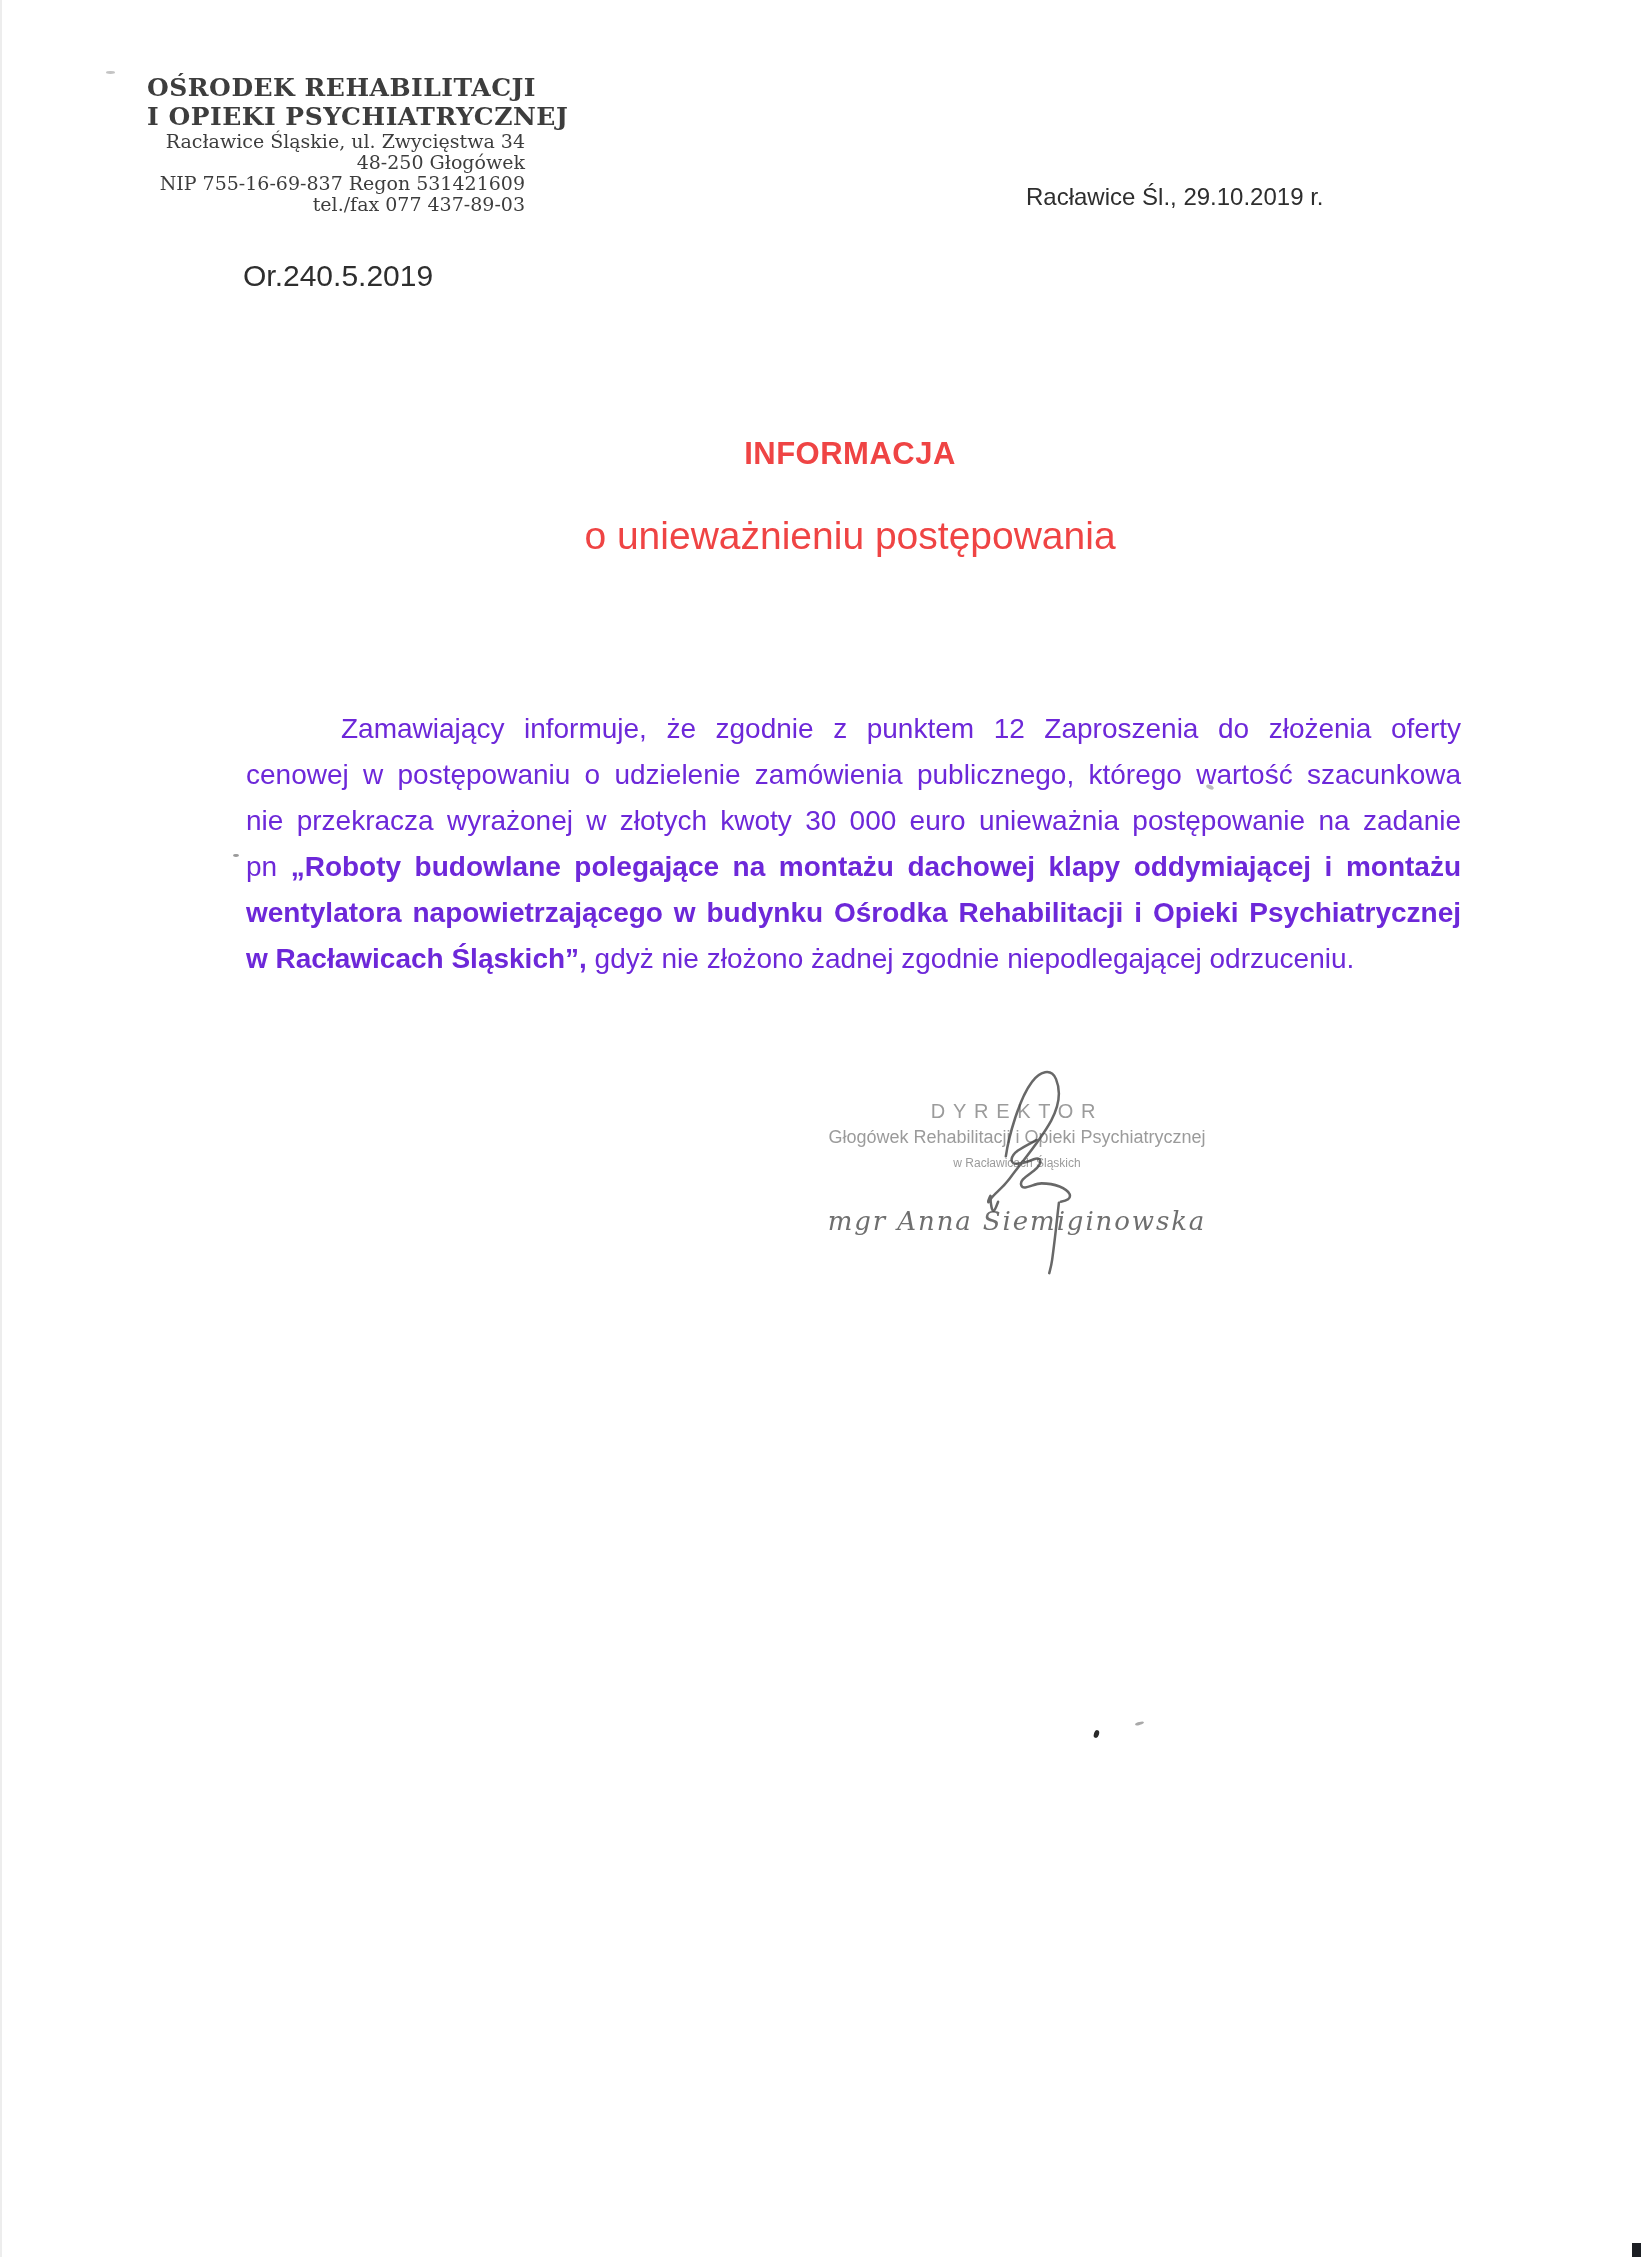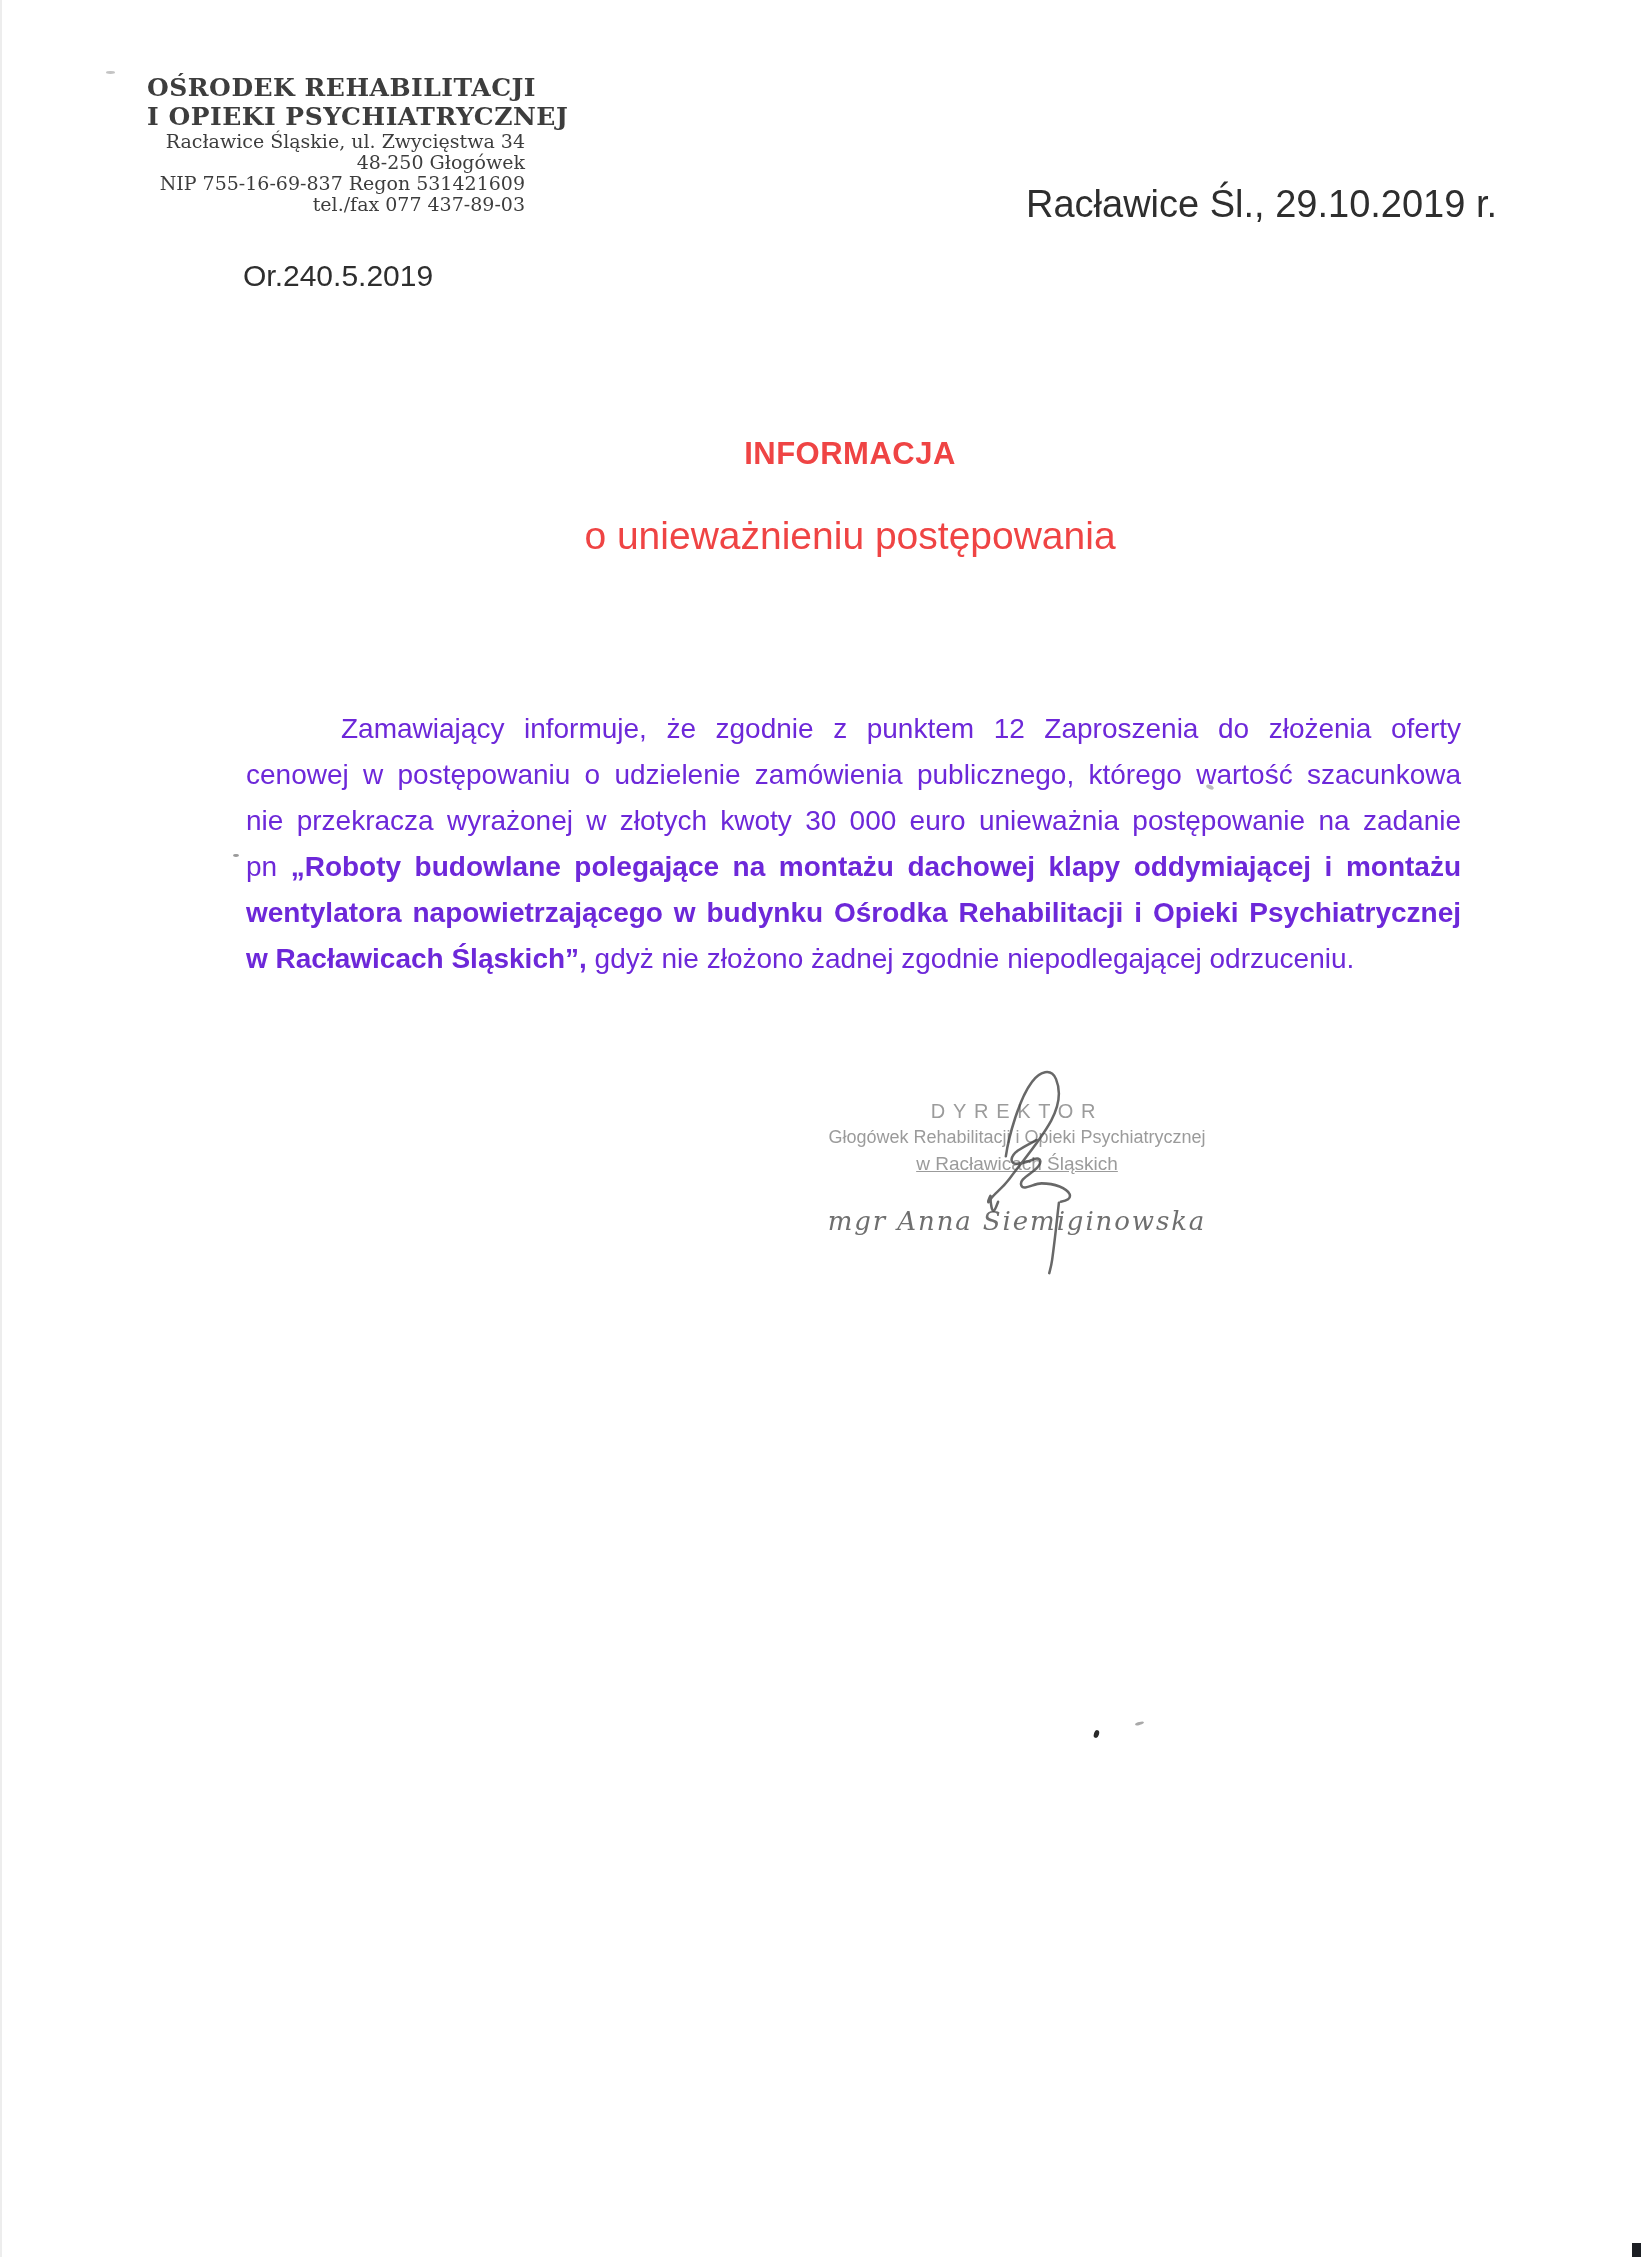--- a/index.html
+++ b/index.html
@@ -23,21 +23,21 @@
     font-family:"DejaVu Serif","Liberation Serif",serif;
     color:#272727;
     filter:blur(0.5px) contrast(1.05);
     opacity:.88;
   }
   .stamp .big{font-size:25px;line-height:29px;letter-spacing:0.5px;white-space:nowrap;font-weight:600;}
   .stamp .small{font-size:19px;line-height:21px;white-space:nowrap;text-align:right;}
 
   .date-line{
     position:absolute;left:1026px;top:183px;
-    font-size:38px;color:#2e2e2e;white-space:nowrap;
+    font-size:24px;color:#2e2e2e;white-space:nowrap;
     filter:blur(0.2px);
   }
   .reference{
     position:absolute;left:243px;top:259px;
     font-size:30px;color:#2e2e2e;white-space:nowrap;
     filter:blur(0.2px);
   }
 
   .title-block{
     position:absolute;left:512px;top:436px;width:676px;
@@ -61,21 +61,21 @@
   .body-line .b{font-weight:bold;}
 
   
   .sig-block{
     position:absolute;left:824px;top:1099px;width:386px;
     text-align:center;color:#9b9b9b;
     filter:blur(0.6px);
   }
   .sig-role{font-size:20px;letter-spacing:7.7px;line-height:25px;}
   .sig-org{font-size:18px;line-height:27px;white-space:nowrap;}
-  .sig-place{font-size:19px;line-height:25px;text-decoration:underline;}
+  .sig-place{font-size:12px;line-height:25px;}
   .sig-name{
     margin-top:30px;
     font-family:"DejaVu Serif","Liberation Serif",serif;
     font-style:italic;font-size:26px;letter-spacing:1.9px;
     color:#6f6f6f;
   }
   .sig-ink{position:absolute;left:966px;top:1055px;width:126px;height:222px;}
 
   .speck{position:absolute;border-radius:50%;}
   .speck.s1{left:1094px;top:1730px;width:4.8px;height:7.7px;background:#2a2a2a;transform:rotate(18deg);}

